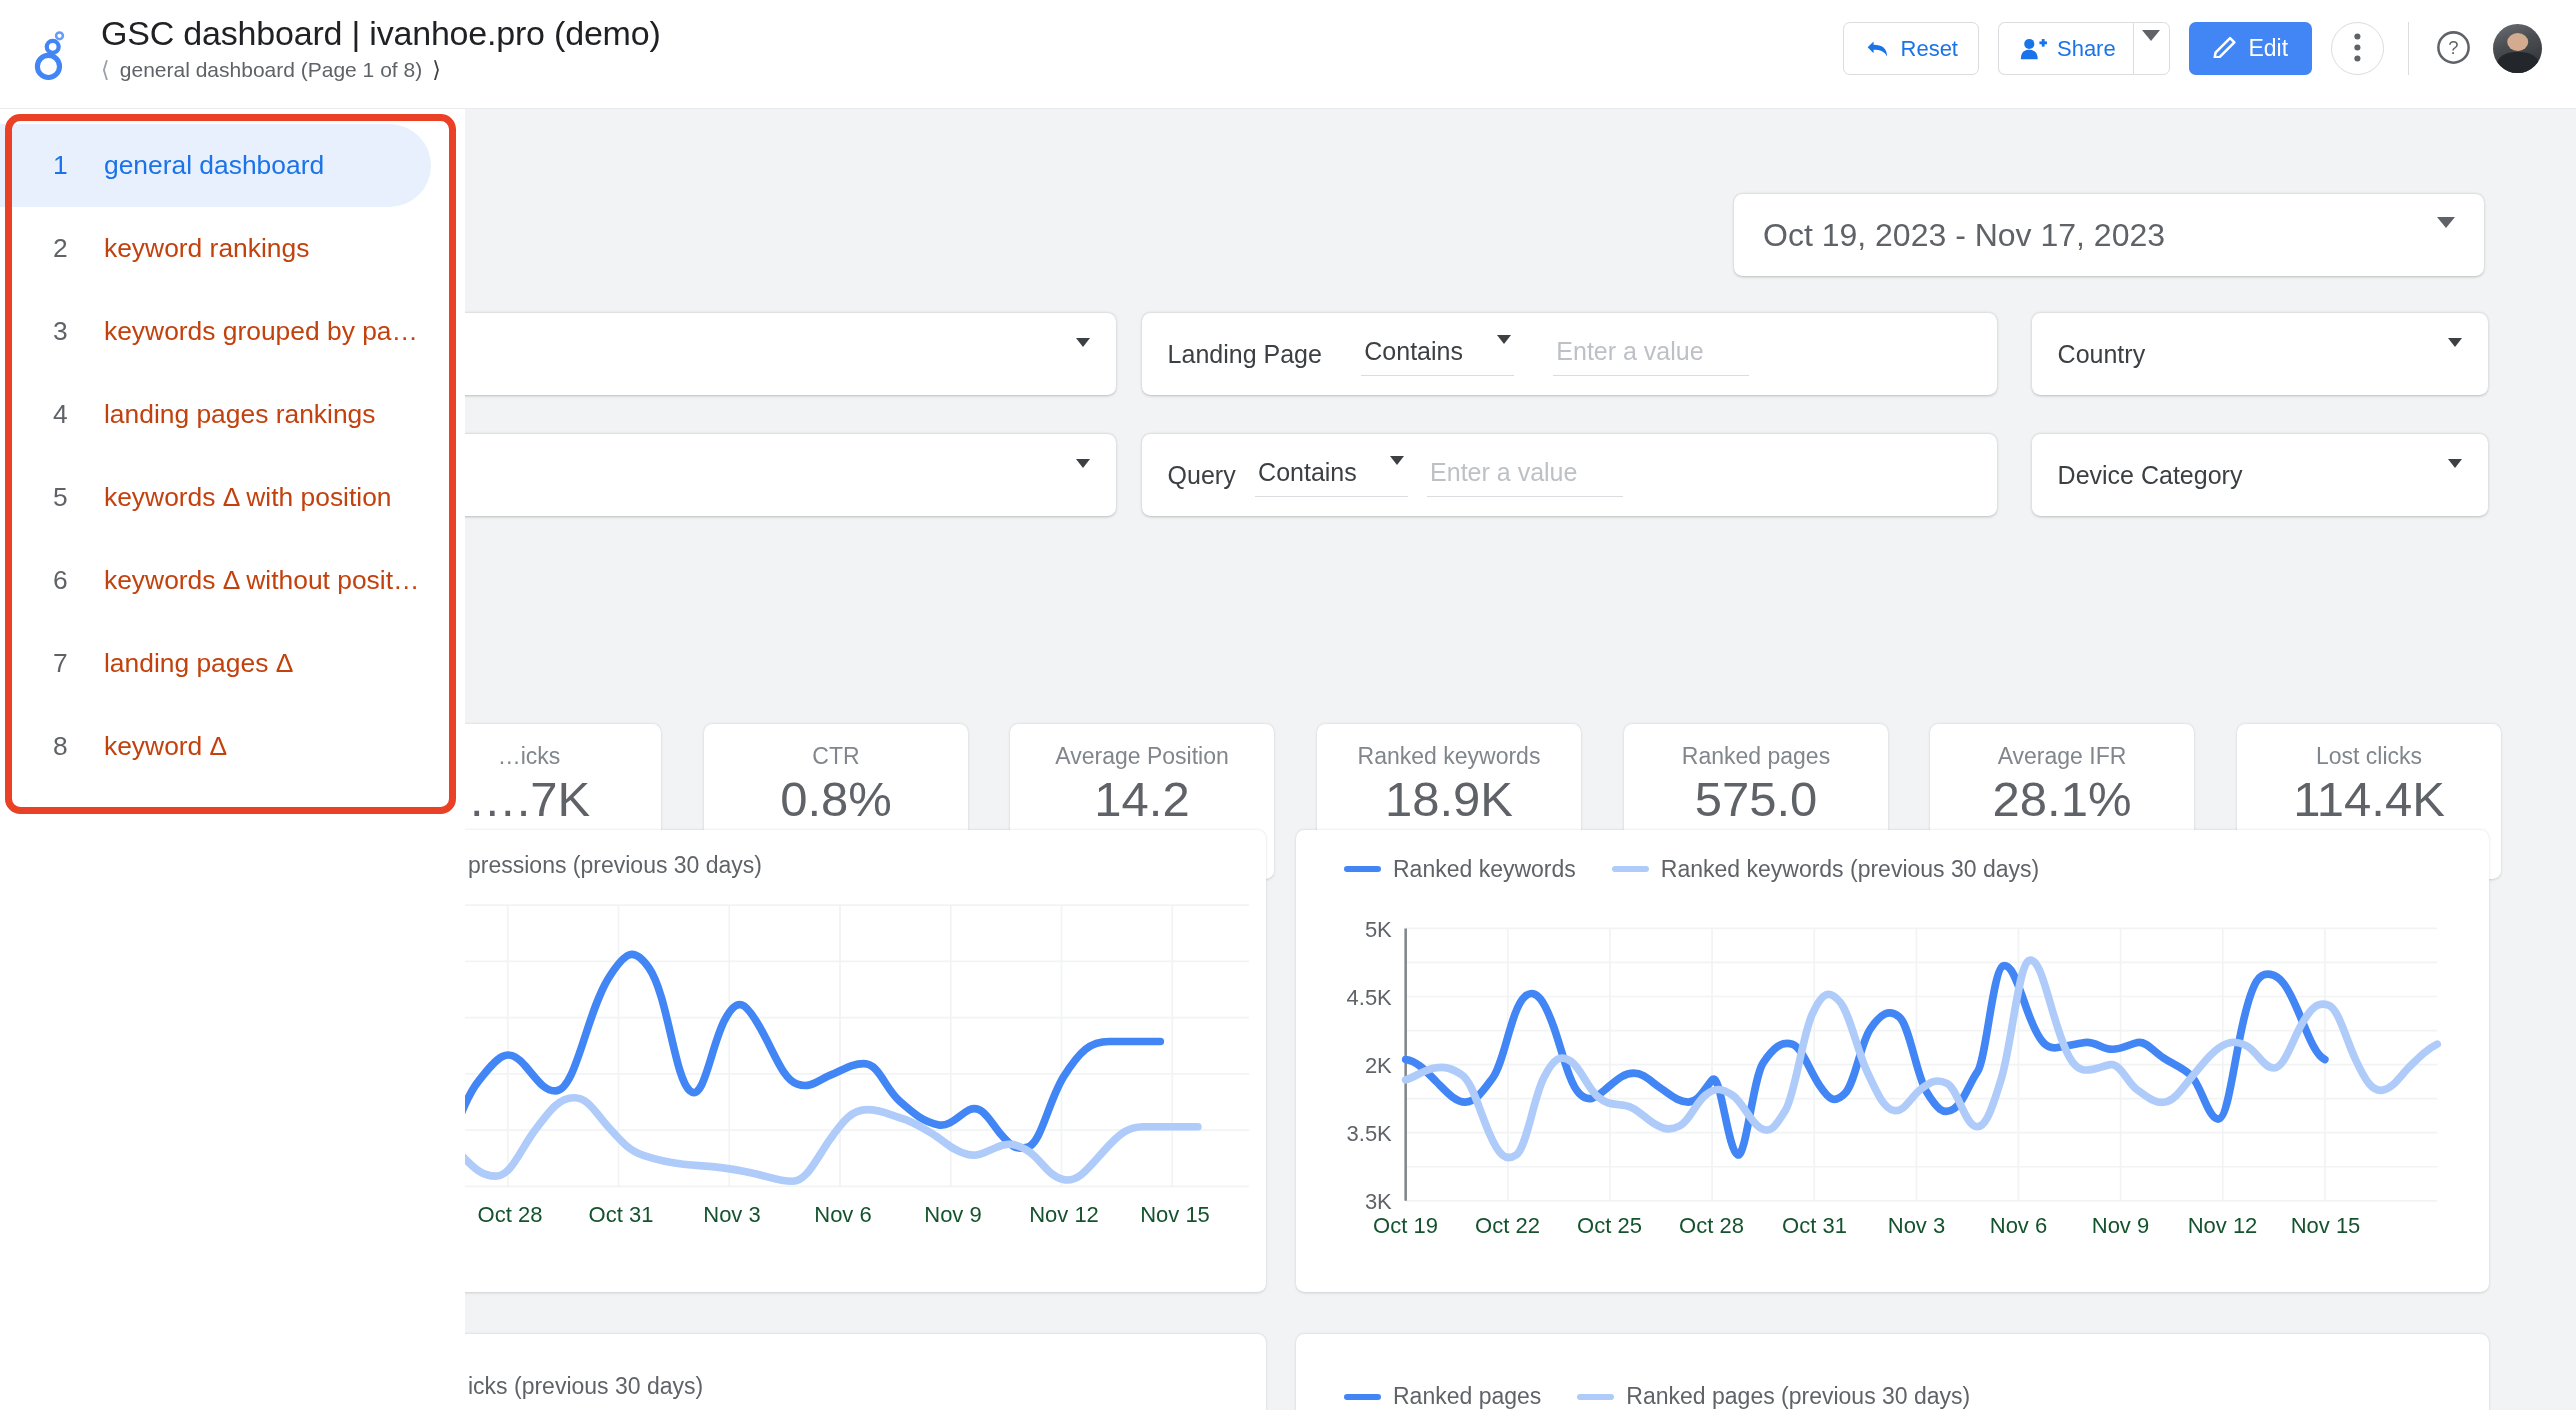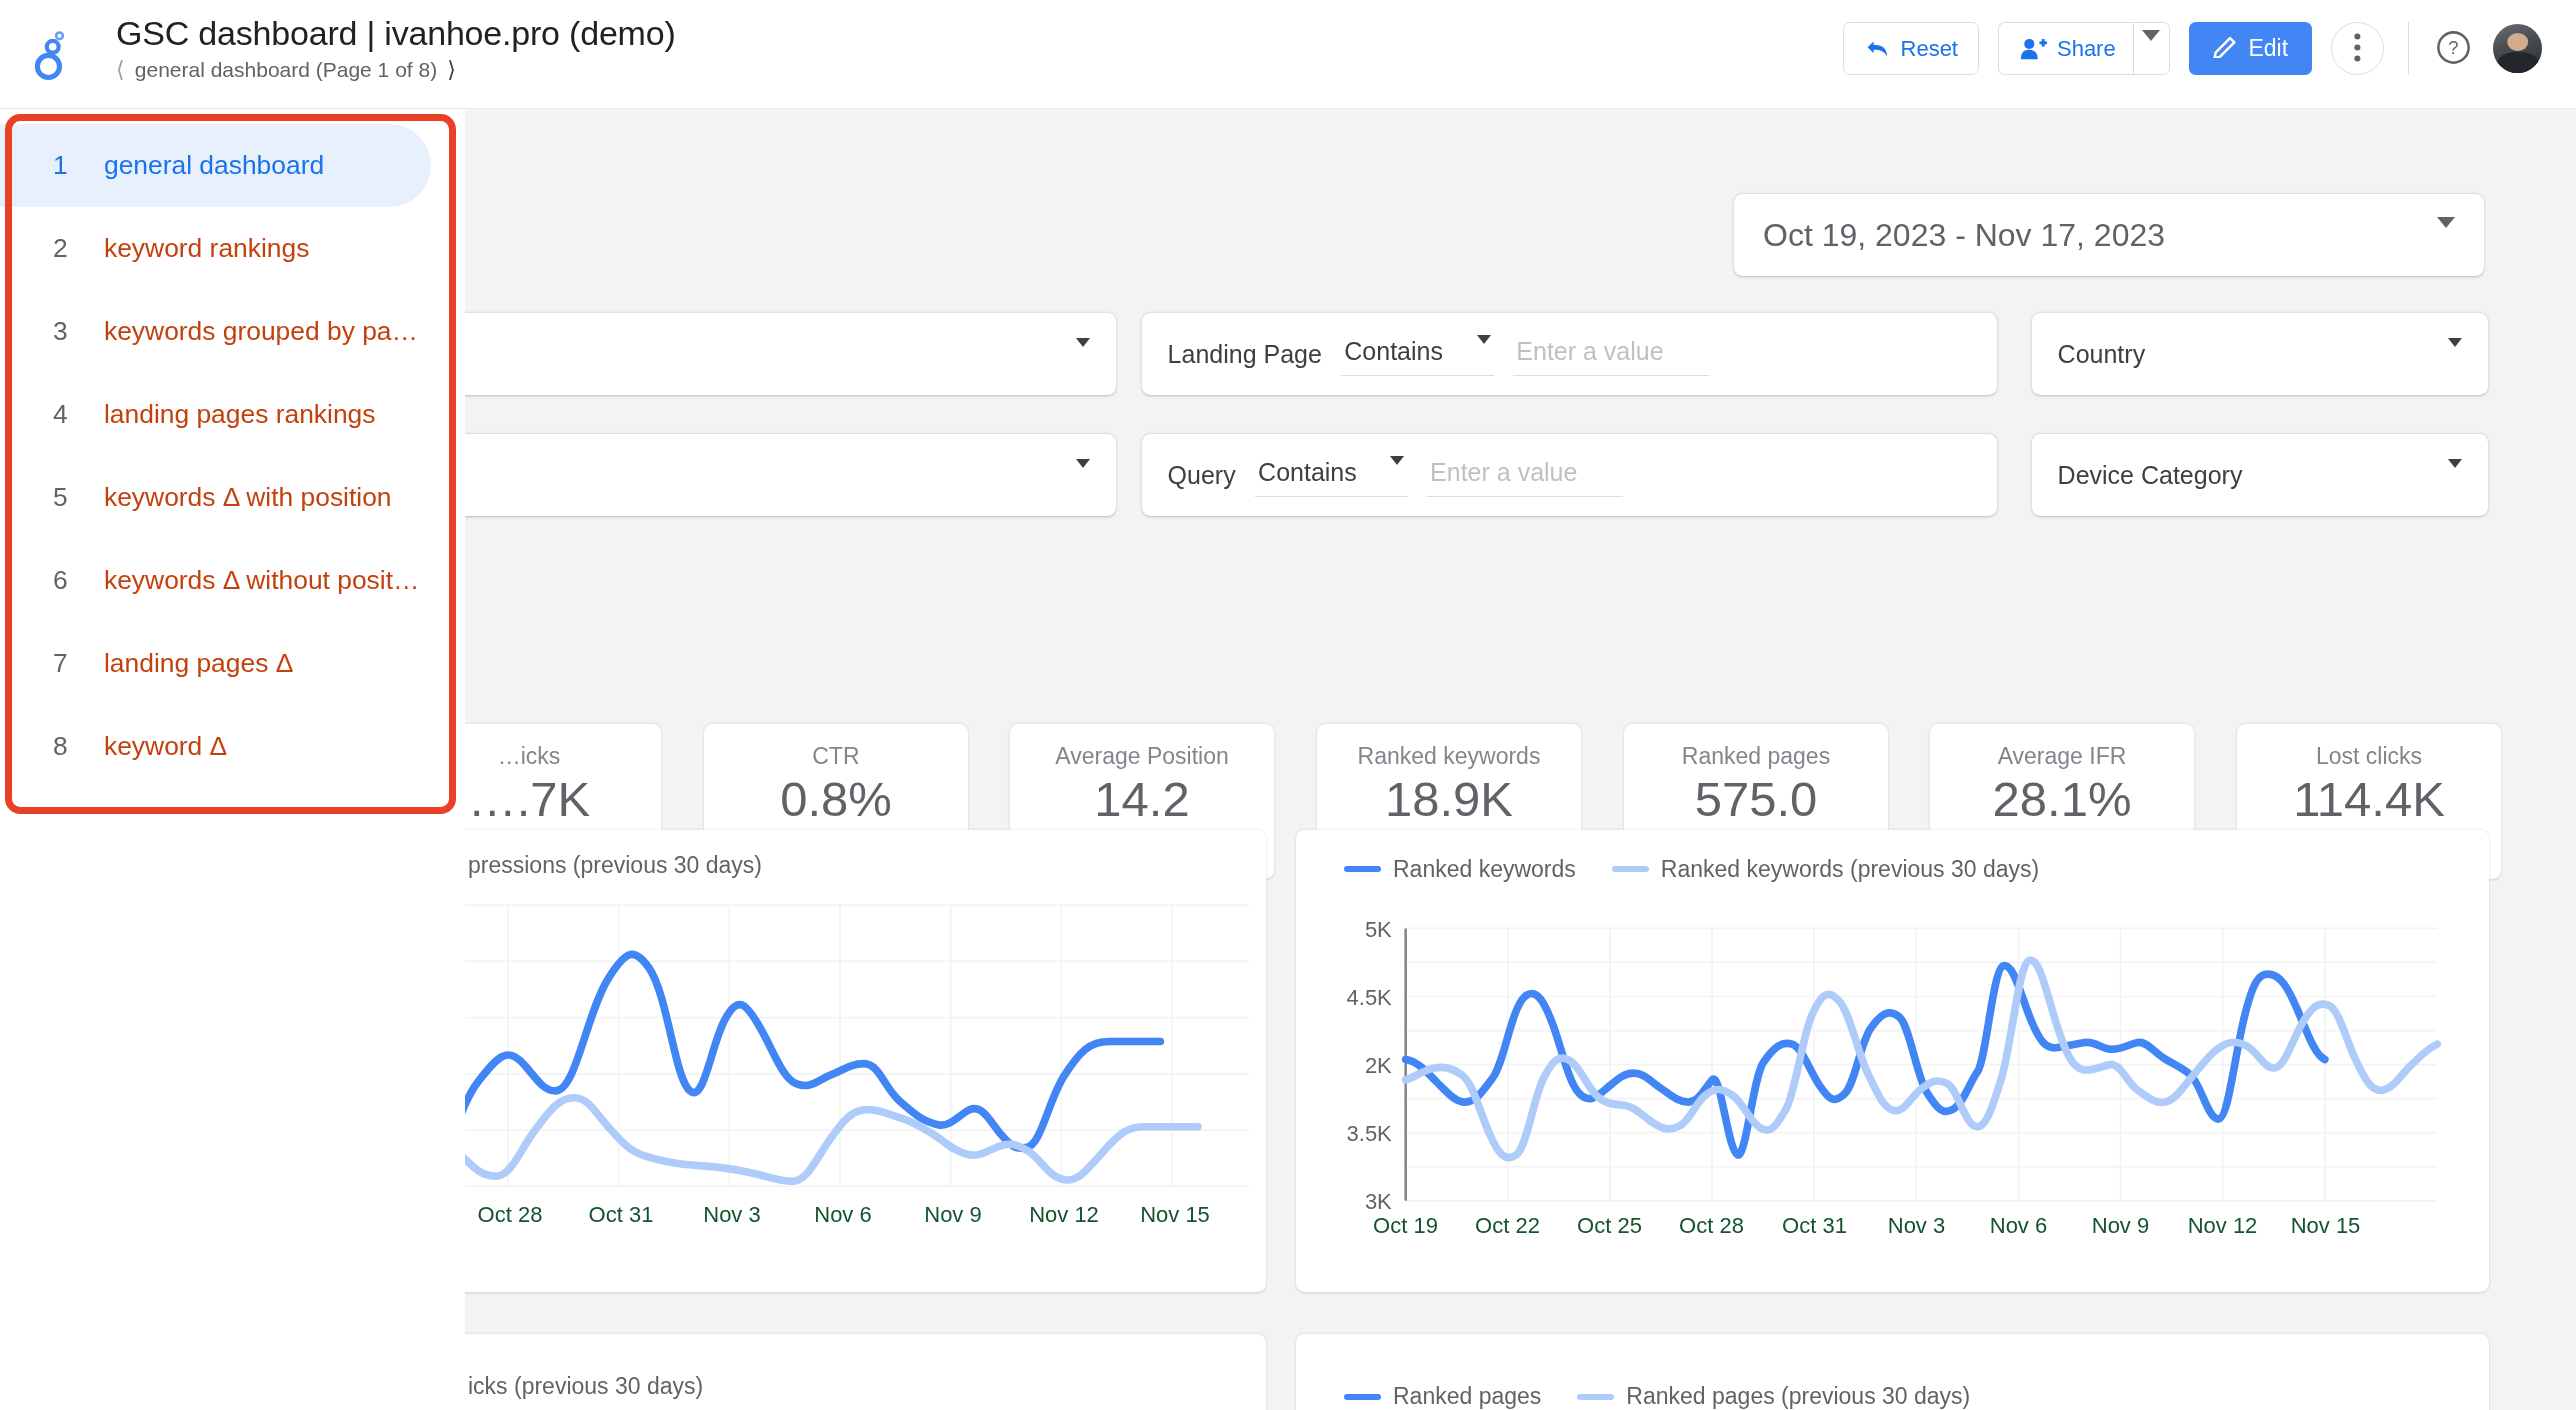--- a/index.html
+++ b/index.html
@@ -10,21 +10,21 @@
     overflow: hidden;
   }
 
   
   .header {
     position: absolute; top: 0; left: 0; width: 2576px; height: 109px;
     background: #ffffff; display: flex; align-items: flex-start;
     border-bottom: 0.9px solid #e8eaed; z-index: 30;
   }
   .logo-wrap { width: 101px; height: 109px; display:flex; align-items:center; justify-content:center; }
-  .title-block { padding-top: 12px; margin-left: 15px; }
+  .title-block { padding-top: 12px; }
   .doc-title {
     font-size: 34px; color: #202124; font-weight: 400; line-height: 43px;
     white-space: nowrap; letter-spacing: -0.2px;
   }
   .page-nav { display: flex; align-items: center; gap: 10.2px; margin-top: 3.4px; }
   .page-nav .chev { font-size: 22px; color: #9aa0a6; line-height: 1; }
   .page-nav .chev.next { color: #3c4043; }
   .page-nav .pg-label { font-size: 21px; color: #5f6368; white-space: nowrap; }
 
   .header-actions {
@@ -179,21 +179,21 @@
   <div class="ctrl" style="left:153px; top:204px; width:963px; height:82px;">
     <span class="ctrl-label"></span>
     <span class="caret-right"><span class="caret-tri sm"></span></span>
   </div>
 
   <div class="ctrl" style="left:153px; top:325px; width:963px; height:82px;">
     <span class="ctrl-label"></span>
     <span class="caret-right"><span class="caret-tri sm"></span></span>
   </div>
 
-  <div class="ctrl" style="left:1142px; top:204px; width:855px; height:82px;">
+  <div class="ctrl" style="left:1142px; top:204px; width:855px; height:82px;gap:20px;">
     <span class="ctrl-label">Landing Page</span>
     <span class="pill-select">
       <span class="ps-text">Contains</span>
       <span style="margin-left:auto"><span class="caret-tri sm"></span></span>
     </span>
     <span class="pill-input">
       <span class="pi-ph">Enter a value</span>
     </span>
   </div>
 

